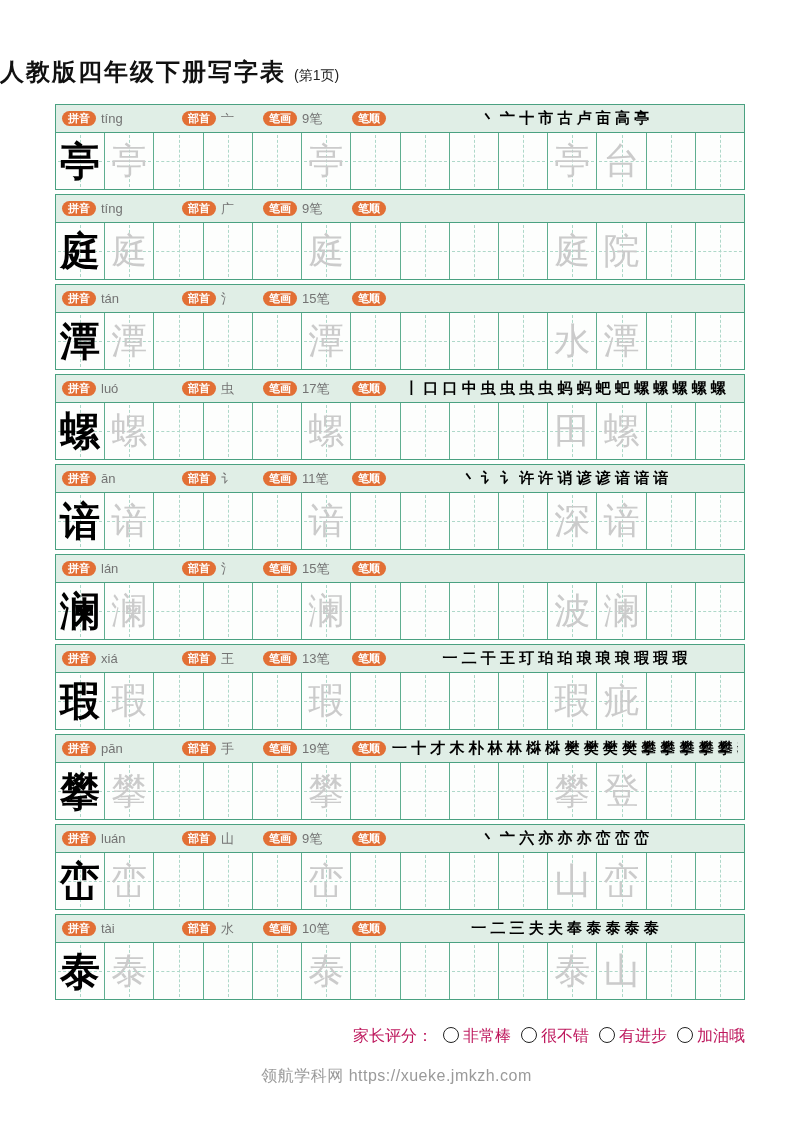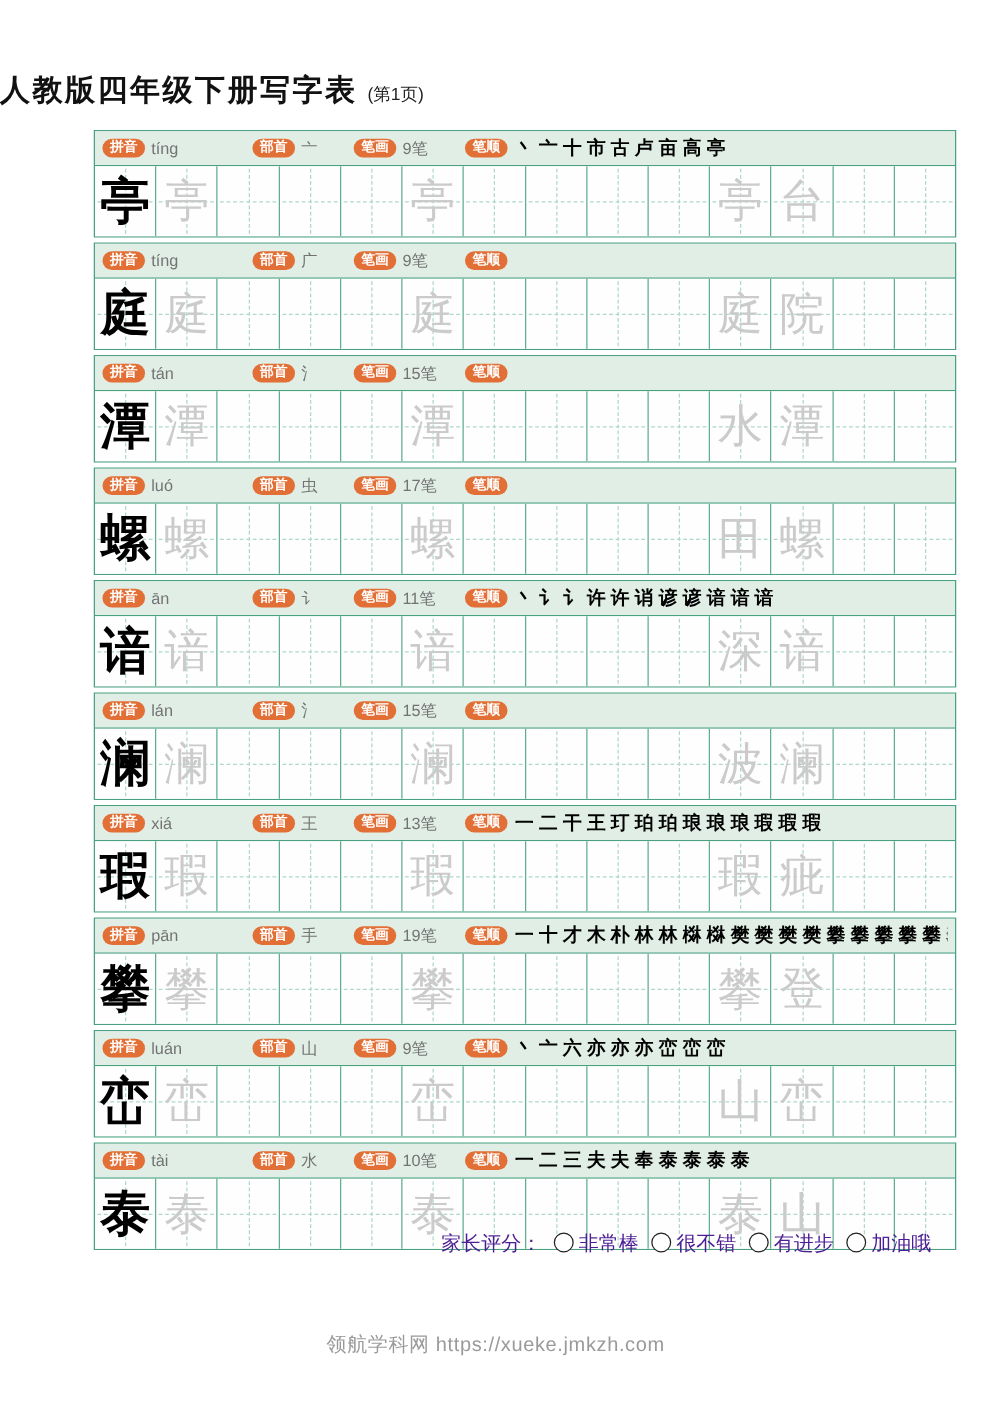--- a/index.html
+++ b/index.html
@@ -6,63 +6,63 @@
   body{
     width:793px;height:1122px;position:relative;overflow:hidden;
     font-family:"Liberation Sans",sans-serif;color:#222;
   }
   .title-wrap{
     position:absolute;top:56px;left:0;width:100%;
     text-align:left;white-space:nowrap;
   }
   .title-main{font-size:24px;font-weight:bold;color:#111;letter-spacing:2px;}
   .title-page{font-size:14px;color:#222;margin-left:8px;}
-  .blocks{position:absolute;top:104px;left:55px;width:690px;margin-left:20px;}
+  .blocks{position:absolute;top:104px;left:55px;width:690px;}
   .row-block{
     width:688px;border:1px solid #4aa181;margin-bottom:4px;background:#fff;
   }
   .row-header{
     height:28px;background:#e0eee6;display:flex;align-items:center;
     padding:0 6px;box-sizing:border-box;border-bottom:1px solid #4aa181;
     white-space:nowrap;overflow:visible;
   }
   .badge{
     background:#e26f35;color:#fff;font-size:11px;font-weight:bold;
     border-radius:9px;padding:2px 6px;line-height:1;flex:0 0 auto;
   }
   .hval{font-size:13px;color:#737373;margin:0 0 0 5px;flex:0 0 auto;}
   .hval.pinyin{min-width:55px;}
   .hval.radical{min-width:32px;}
   .hval.strokecount{min-width:40px;}
   .gapA{width:26px;flex:0 0 auto;}
   .gapB{width:10px;flex:0 0 auto;}
   .stroke-strip{
     flex:1 1 auto;font-size:15px;font-weight:bold;color:#000;
-    margin-left:6px;letter-spacing:0px;overflow:hidden;white-space:nowrap;
+    margin-left:6px;letter-spacing:0px;overflow:hidden;white-space:nowrap;text-align:center;
   }
   .row-grid{display:flex;height:56px;background:#fdfefd;}
   .cell{
     flex:1 1 0;position:relative;border-right:1px solid #5fae90;
     display:flex;align-items:center;justify-content:center;
   }
   .cell:last-child{border-right:none;}
   .cell::before{
     content:"";position:absolute;left:50%;top:2px;bottom:2px;width:0;
     border-left:1px dashed #aed8c9;
   }
   .cell::after{
     content:"";position:absolute;top:50%;left:2px;right:2px;height:0;
     border-top:1px dashed #aed8c9;
   }
   .glyph{position:relative;z-index:2;line-height:1;}
   .glyph.main{font-size:40px;color:#000;font-weight:bold;}
   .glyph.faded{font-size:36px;color:#cbcbcb;}
   .rating{
-    position:absolute;top:985px;left:55px;width:690px;
-    text-align:right;font-size:16px;color:#4c1d95;white-space:nowrap;
+    position:absolute;top:1026px;left:55px;width:690px;
+    text-align:right;font-size:16px;color:#be185d;white-space:nowrap;
   }
   .rating-option{margin-left:10px;}
   .circle{
     display:inline-block;width:14px;height:14px;border:1.5px solid #222;
     border-radius:50%;vertical-align:-2px;margin-right:4px;background:#fff;
   }
   .watermark{
     position:absolute;top:1066px;left:0;width:100%;text-align:center;
     font-size:16px;color:#9a9a9a;letter-spacing:0.5px;
   }
@@ -201,20 +201,21 @@
         <span class="badge">拼音</span>
         <span class="hval pinyin">luó</span>
         <span class="gapA"></span>
         <span class="badge">部首</span>
         <span class="hval radical">虫</span>
         <span class="gapB"></span>
         <span class="badge">笔画</span>
         <span class="hval strokecount">17笔</span>
         <span class="gapB"></span>
         <span class="badge">笔顺</span>
+        <span class="stroke-strip">丨 口 口 中 虫 虫 虫 虫 蚂 蚂 蚆 蚆 螺 螺 螺 螺 螺</span>
       </div>
       <div class="row-grid">
         <div class="cell">
           <span class="glyph main">螺</span>
         </div>
         <div class="cell">
           <span class="glyph faded">螺</span>
         </div>
         <div class="cell"></div>
         <div class="cell"></div>

